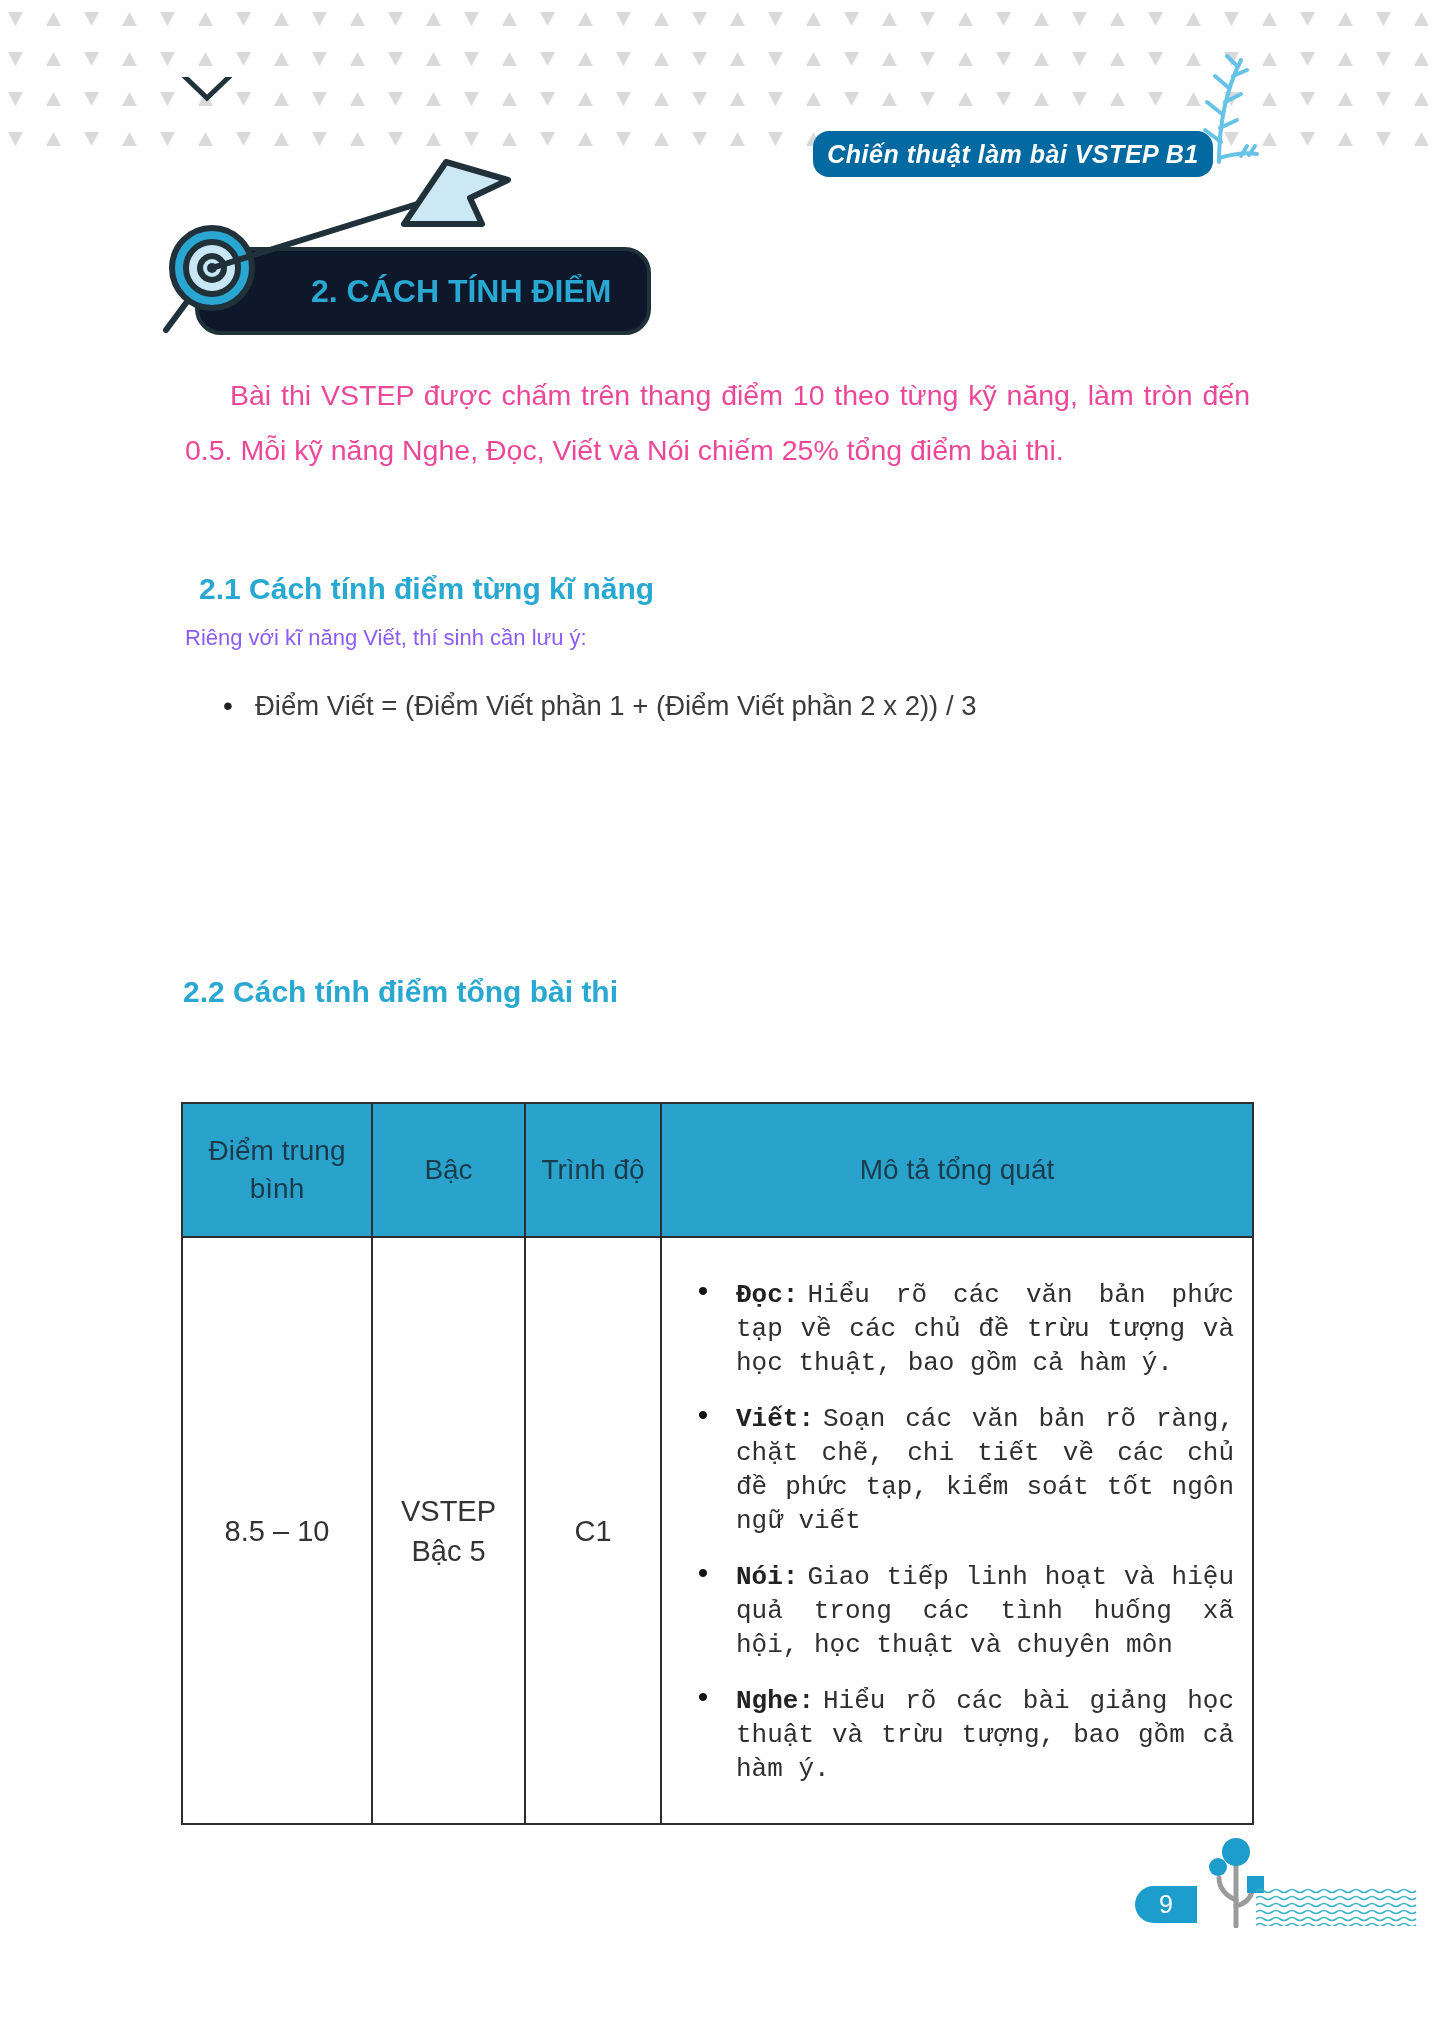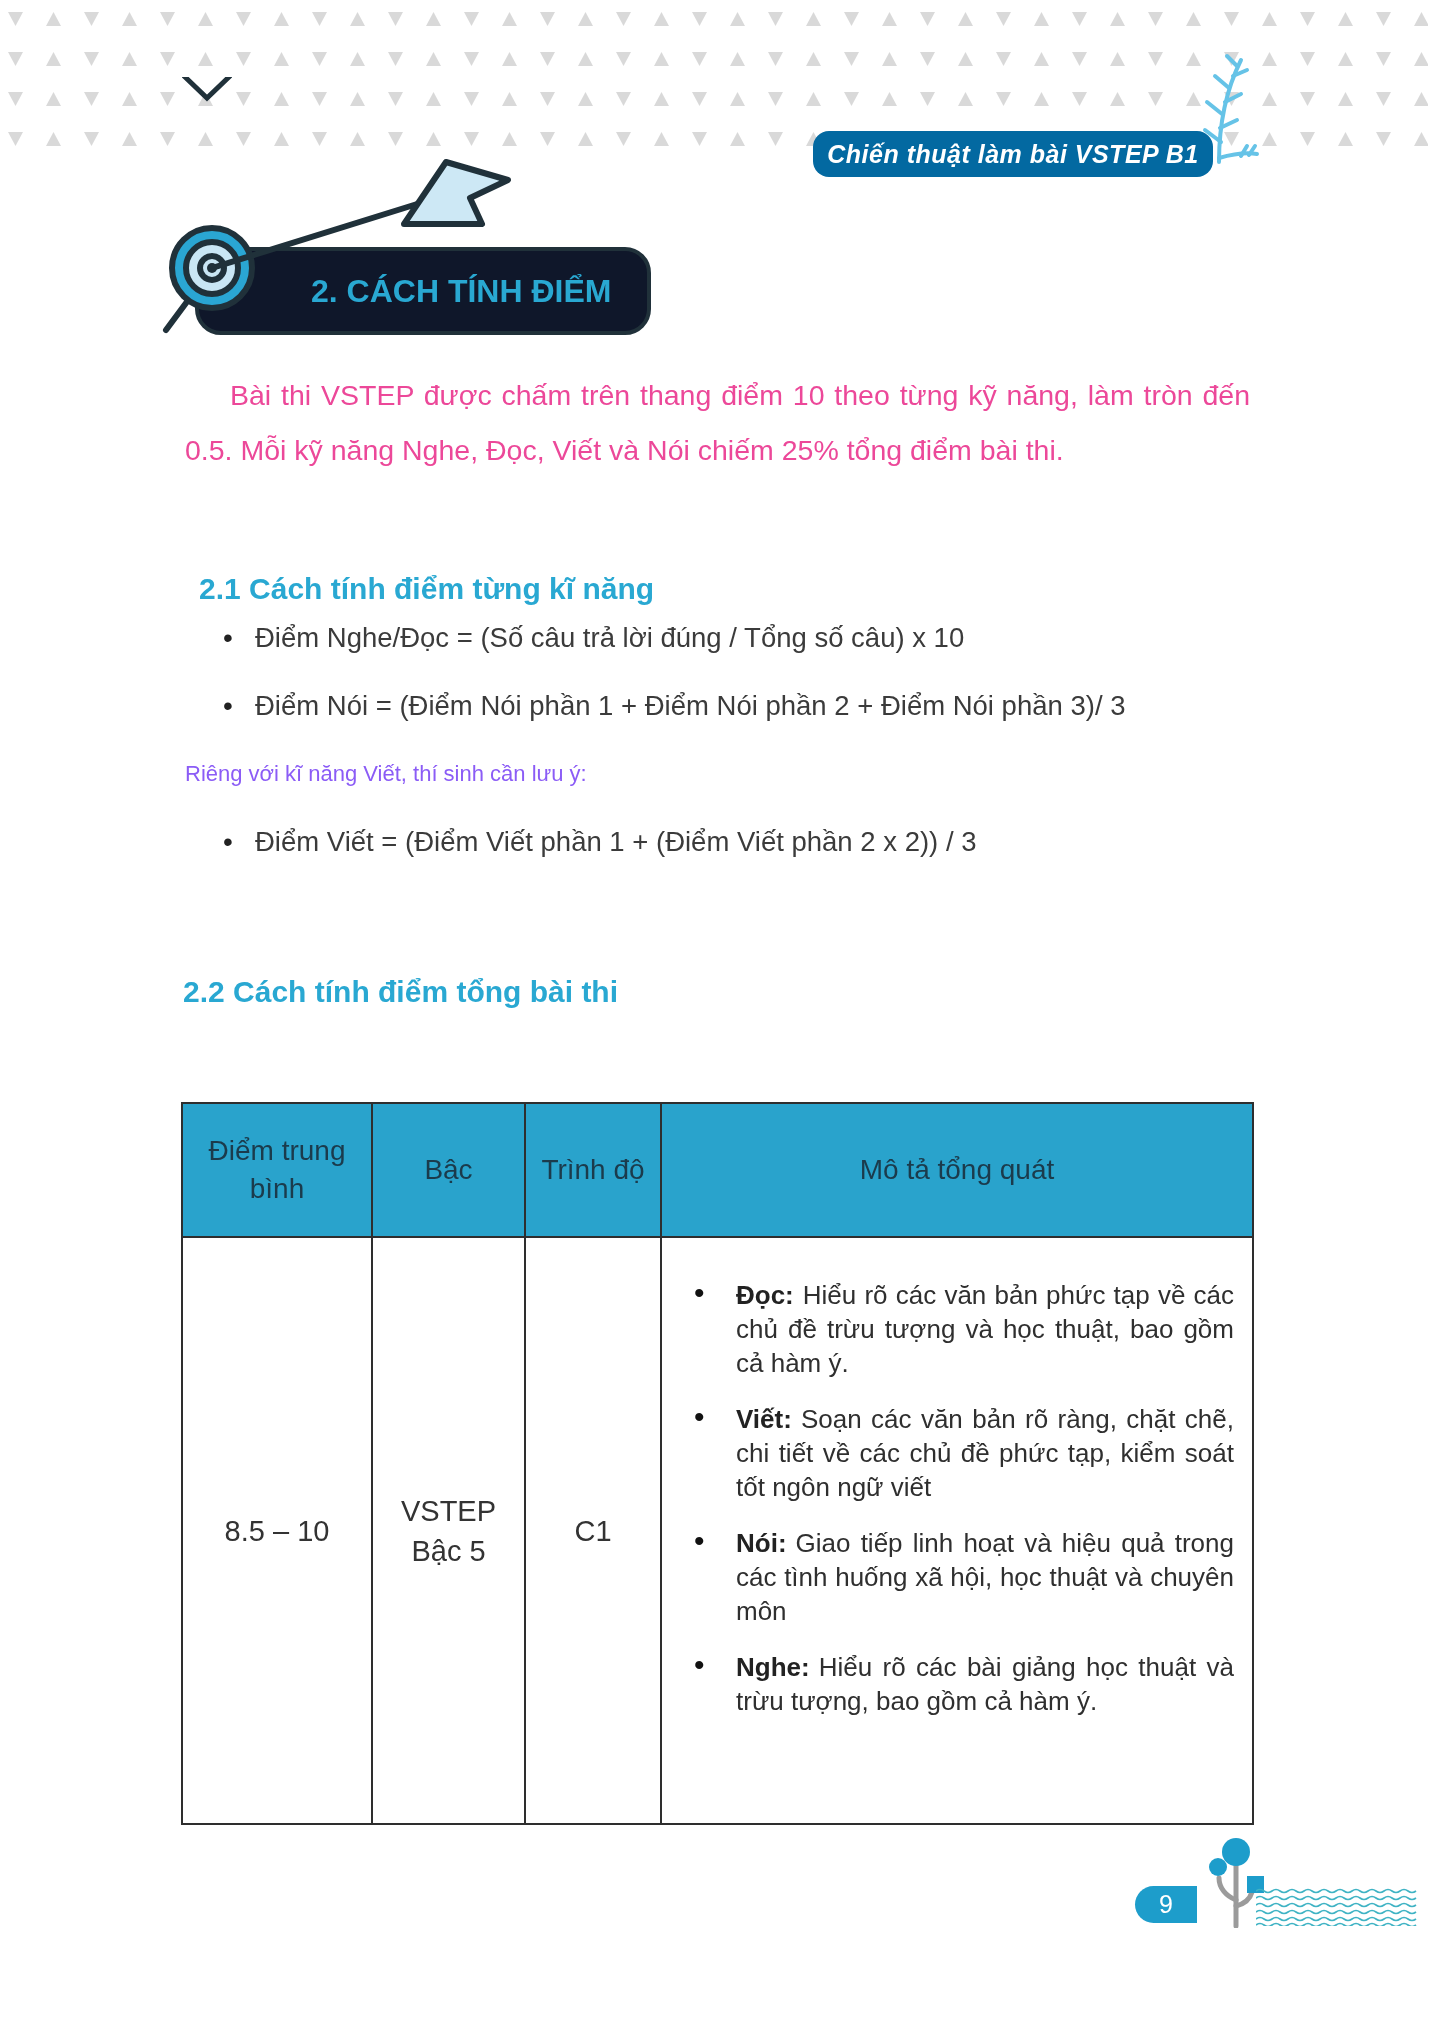--- a/index.html
+++ b/index.html
@@ -69,21 +69,21 @@
   }
   .level-table td{
     height:545px;vertical-align:middle;text-align:center;
     font-size:29px;color:#333;line-height:40px;
   }
   .col-score{width:190px;}
   .col-level{width:153px;}
   .col-cefr{width:136px;}
   .col-desc{width:592px;}
   td.desc-cell{vertical-align:top;text-align:left;padding:40px 18px 0 26px;}
-  .desc-cell ul{list-style:none;margin:0;padding:0;}
+  .desc-cell ul{list-style:none;margin:0;padding:0;font-family:Liberation Mono, monospace;}
   .desc-cell li{
     position:relative;padding-left:48px;margin:0 0 22px 0;
     font-size:26px;line-height:34px;text-align:justify;color:#2f2f2f;
   }
   .desc-cell li::before{
     content:"•";position:absolute;left:6px;top:-2px;font-size:30px;color:#111;
   }
   .skill-label{font-weight:700;color:#222;margin-right:9px;}
   
   .page-badge{
@@ -145,28 +145,20 @@
   </div>
   <svg class="notch" width="50" height="26" viewBox="0 0 50 26" aria-hidden="true">
     <path d="M2,-1 L25,21 L48,-1" fill="#ffffff" stroke="#20313A" stroke-width="5" stroke-linecap="round"></path>
   </svg>
 
   <p class="para p1">Bài thi VSTEP được chấm trên thang điểm 10 theo từng kỹ năng, làm tròn đến 0.5. Mỗi kỹ năng Nghe, Đọc, Viết và Nói chiếm 25% tổng điểm bài thi.</p>
 
   <h2 class="h2 h21">2.1 Cách tính điểm từng kĩ năng</h2>
 
   <div class="flow-21">
-    <ul>
-      <li>
-        <span>Điểm Nghe/Đọc = (Số câu trả lời đúng / Tổng số câu) x 10</span>
-      </li>
-      <li>
-        <span>Điểm Nói = (Điểm Nói phần 1 + Điểm Nói phần 2 + Điểm Nói phần 3)/ 3</span>
-      </li>
-    </ul>
     <p class="note">Riêng với kĩ năng Viết, thí sinh cần lưu ý:</p>
     <ul>
       <li>
         <span>Điểm Viết = (Điểm Viết phần 1 + (Điểm Viết phần 2 x 2)) / 3</span>
       </li>
     </ul>
   </div>
 
   <h2 class="h2 h22">2.2 Cách tính điểm tổng bài thi</h2>
 

